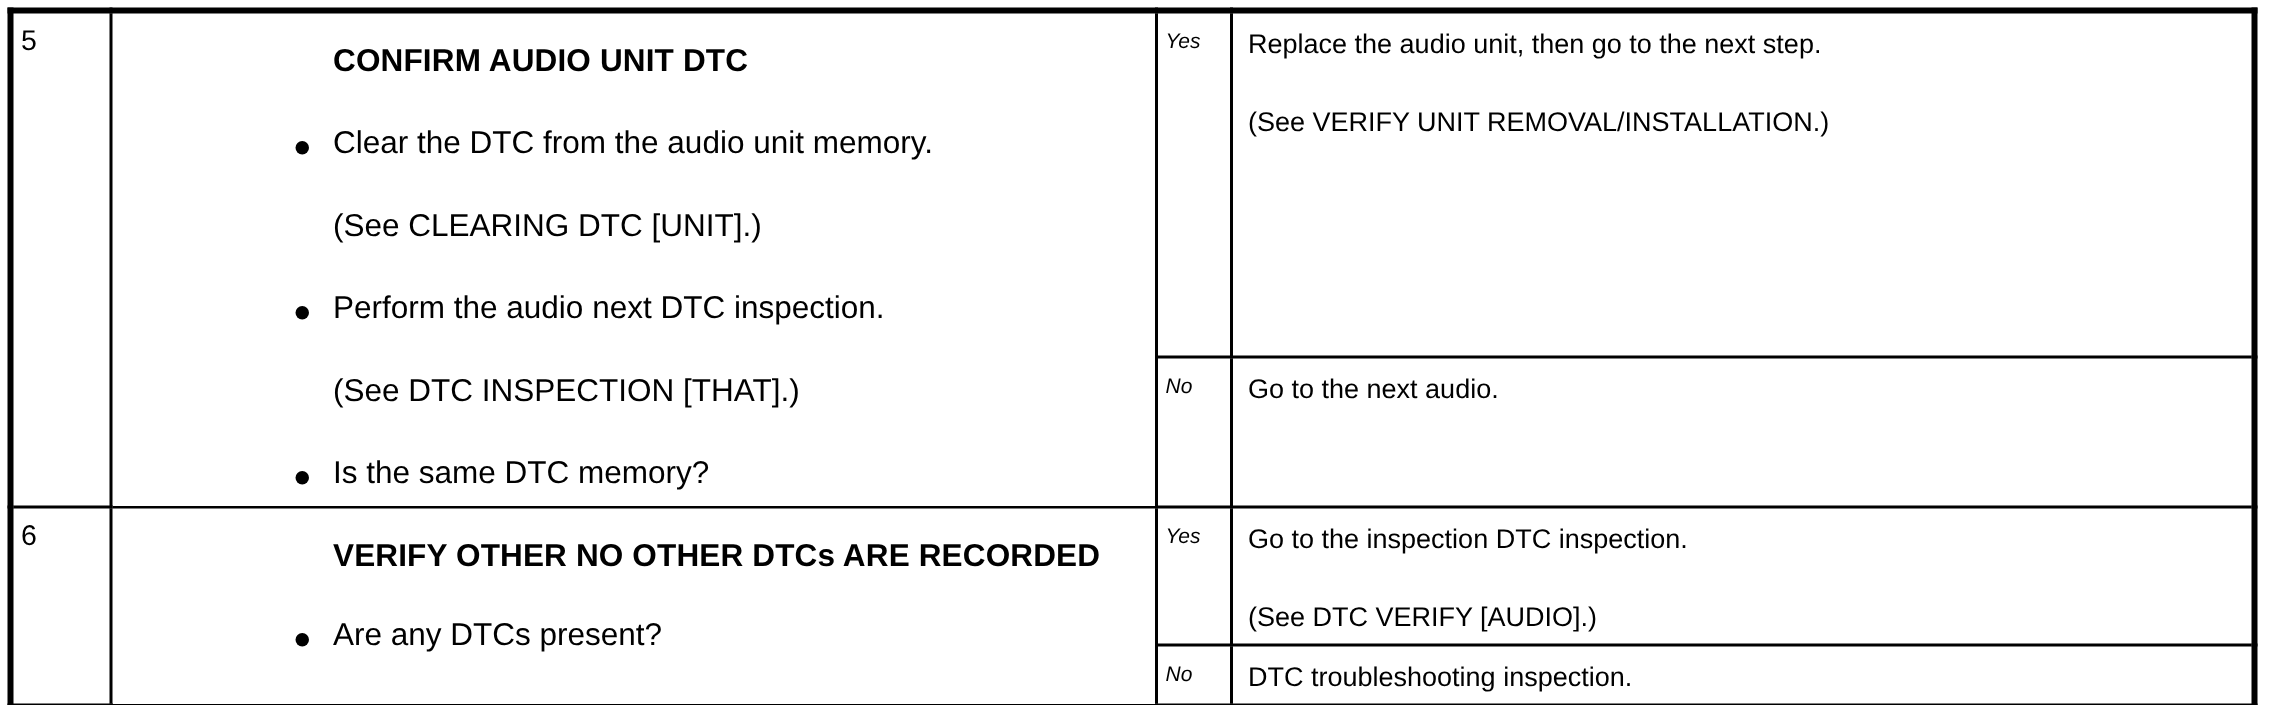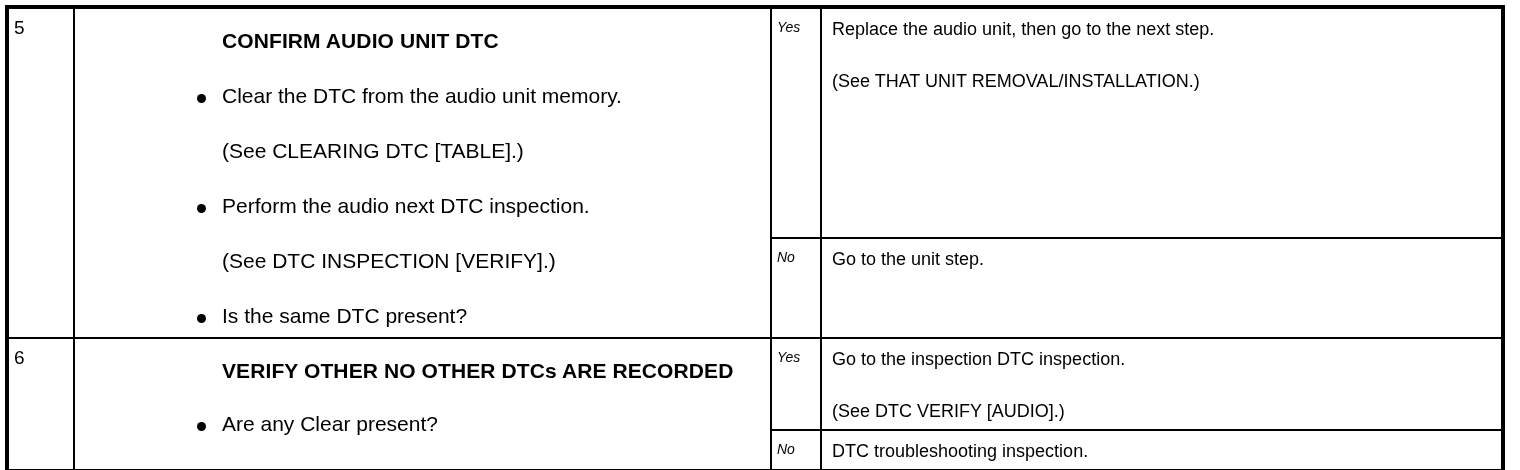--- a/index.html
+++ b/index.html
@@ -155,87 +155,87 @@
             <div class="proc-list">
 
               <div class="proc-line bulleted">
                 <span class="bullet"></span>
                 <span>Clear the DTC from the audio unit memory.</span>
               </div>
 
               <div class="gap-lg"></div>
 
               <div class="proc-line sub">
-                <span>(See CLEARING DTC [TABLE].)</span>
+                <span>(See CLEARING DTC [UNIT].)</span>
               </div>
 
               <div class="gap-lg"></div>
 
               <div class="proc-line bulleted">
                 <span class="bullet"></span>
                 <span>Perform the audio next DTC inspection.</span>
               </div>
 
               <div class="gap-lg"></div>
 
               <div class="proc-line sub">
-                <span>(See DTC INSPECTION [VERIFY].)</span>
-              </div>
-
-              <div class="gap-lg"></div>
-
-              <div class="proc-line bulleted">
-                <span class="bullet"></span>
-                <span>Is the same DTC present?</span>
+                <span>(See DTC INSPECTION [THAT].)</span>
+              </div>
+
+              <div class="gap-lg"></div>
+
+              <div class="proc-line bulleted">
+                <span class="bullet"></span>
+                <span>Is the same DTC memory?</span>
               </div>
 
             </div>
           </div>
         </td>
 
         <td>
           <div class="yesno">Yes</div>
         </td>
 
         <td>
           <div class="action">
             <div class="action-line">Replace the audio unit, then go to the next step.</div>
             <div class="gap-lg"></div>
-            <div class="action-line">(See THAT UNIT REMOVAL/INSTALLATION.)</div>
+            <div class="action-line">(See VERIFY UNIT REMOVAL/INSTALLATION.)</div>
           </div>
         </td>
       </tr>
 
       <tr class="r5-no">
         <td>
           <div class="yesno">No</div>
         </td>
         <td>
           <div class="action">
-            <div class="action-line">Go to the unit step.</div>
+            <div class="action-line">Go to the next audio.</div>
           </div>
         </td>
       </tr>
 
       <tr class="r6-yes">
 
         <td class="step-cell" rowspan="2">
           <div class="step-num">6</div>
         </td>
 
         <td class="body-cell" rowspan="2">
           <div class="body-inner">
             <div class="proc-title">VERIFY OTHER NO OTHER DTCs ARE RECORDED</div>
 
             <div class="gap-md"></div>
 
             <div class="proc-list">
               <div class="proc-line bulleted">
                 <span class="bullet"></span>
-                <span>Are any Clear present?</span>
+                <span>Are any DTCs present?</span>
               </div>
             </div>
           </div>
         </td>
 
         <td>
           <div class="yesno">Yes</div>
         </td>
 
         <td>

